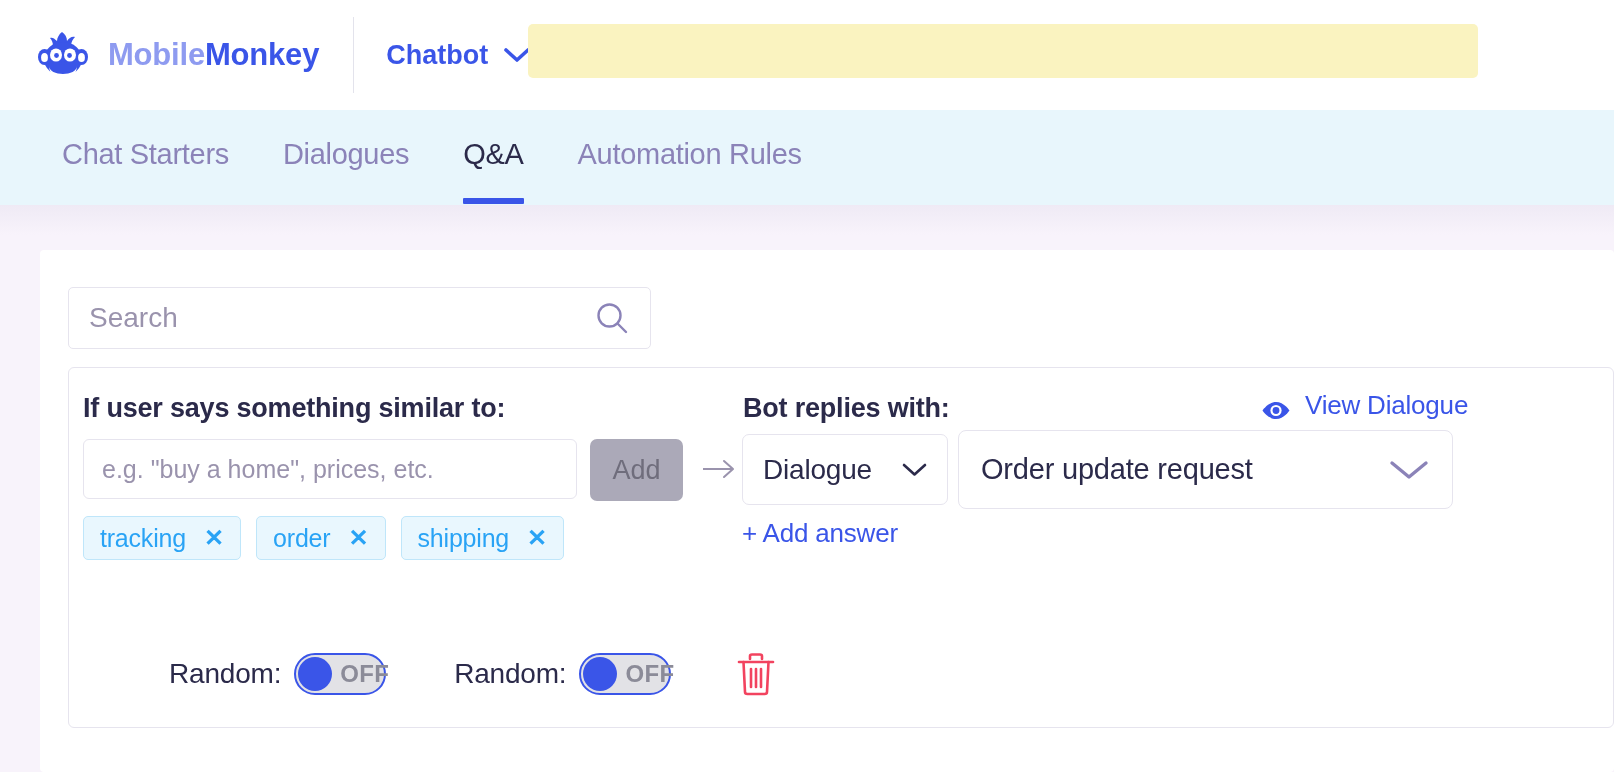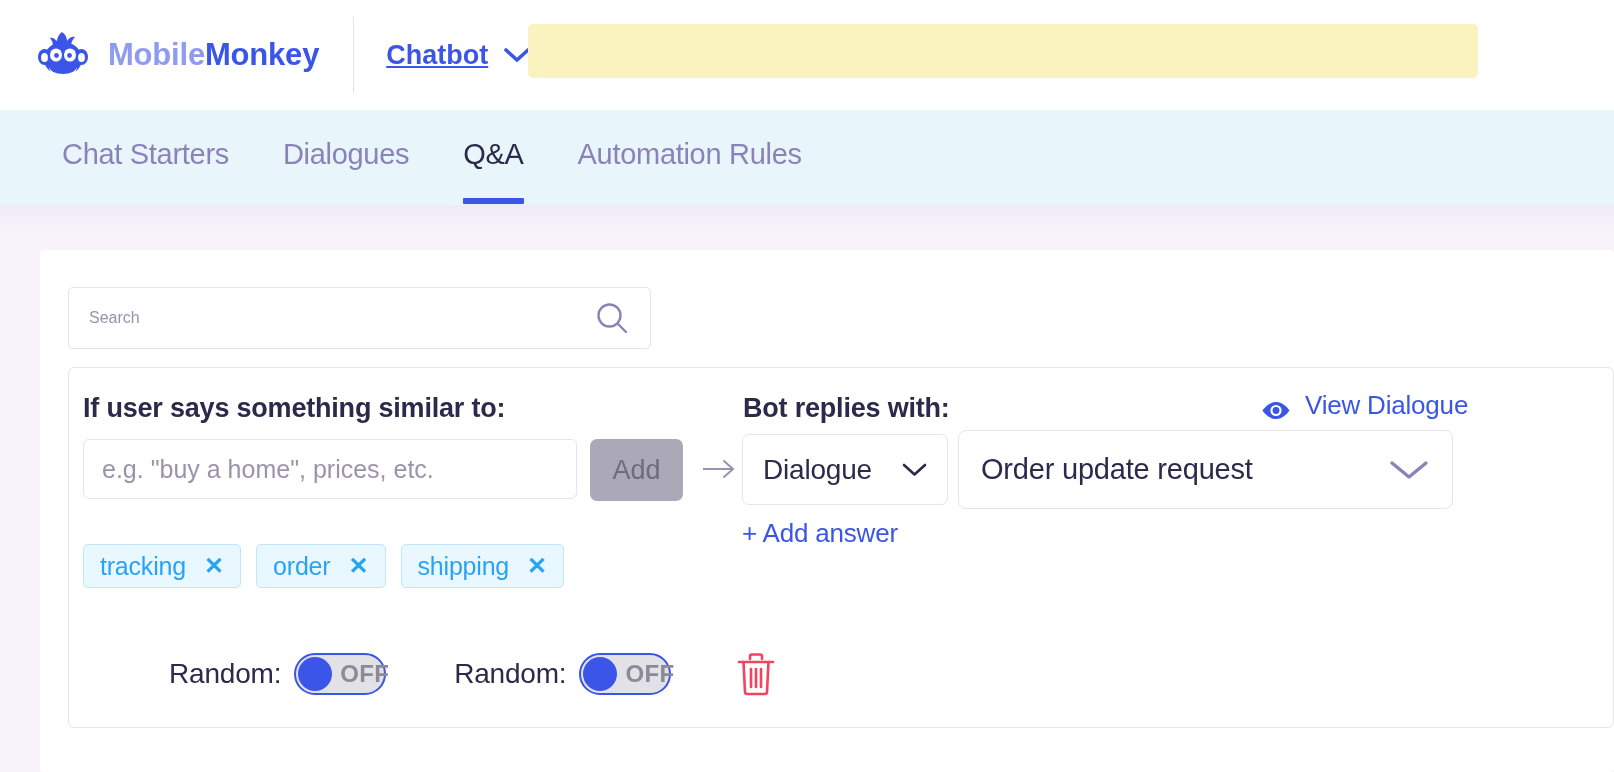--- a/index.html
+++ b/index.html
@@ -69,21 +69,20 @@
     gap: 16px;
     margin-left: 32px;
     cursor: pointer;
     user-select: none;
   }
   .workspace-label {
     font-size: 27px;
     font-weight: bold;
     color: #3a55e8;
     white-space: nowrap;
-    text-decoration: underline;
   }
   .chevron-blue {
     width: 26px;
     height: 15px;
     flex: 0 0 26px;
     display: block;
   }
 
   .notice-banner {
     position: absolute;
@@ -163,21 +162,21 @@
     display: flex;
     align-items: center;
     padding: 0 20px;
     background: #ffffff;
   }
   .search-input {
     flex: 1 1 auto;
     border: none;
     outline: none;
     font-family: "Liberation Sans", sans-serif;
-    font-size: 16px;
+    font-size: 28px;
     color: #5c5470;
     background: transparent;
     min-width: 0;
   }
   .search-input::placeholder { color: #9a93ad; opacity: 1; }
   .search-icon { width: 36px; height: 36px; flex: 0 0 36px; display: block; cursor: pointer; }
 
   
   .qa-card {
     position: absolute;
@@ -322,21 +321,20 @@
     user-select: none;
   }
 
   
   .chips-row {
     position: absolute;
     left: 14px;
     top: 148px;
     display: flex;
     gap: 15px;
-    margin-top: 28px;
   }
   .chip {
     display: flex;
     align-items: center;
     gap: 18px;
     height: 44px;
     padding: 0 16px;
     background: #e9f7fe;
     border: 1px solid #bfe6fa;
     border-radius: 5px;

